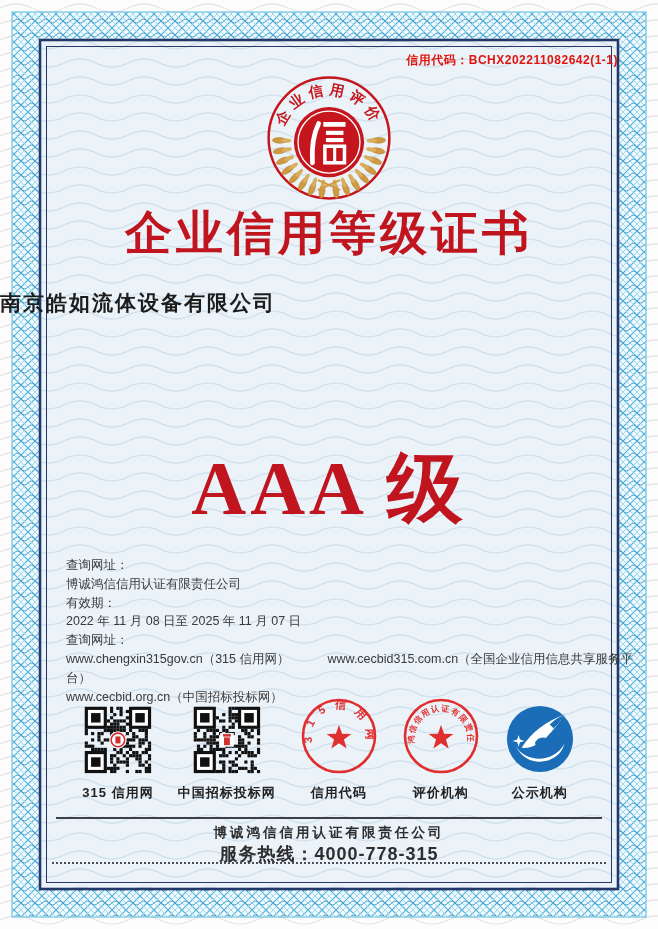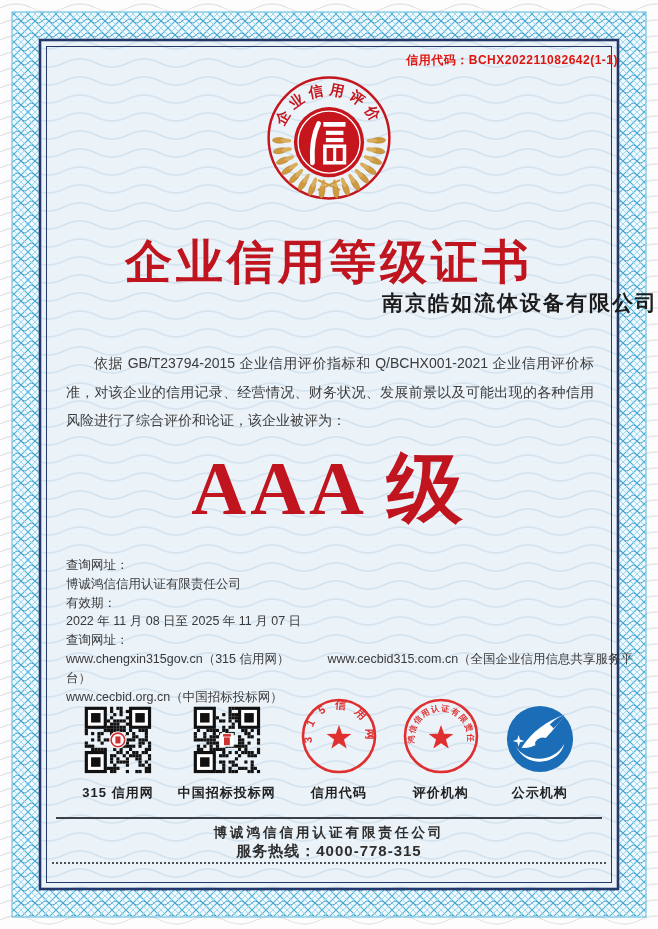--- a/index.html
+++ b/index.html
@@ -13,24 +13,23 @@
 
   .credit-code{
     top:52px;right:40px;font-size:12px;font-weight:bold;color:#e0140e;
     letter-spacing:0.5px;
   }
   .emblem{left:50%;top:74px;transform:translateX(-50%);}
   .title{
     left:0;right:0;top:202px;text-align:center;color:#c0141e;
     font-size:47px;font-weight:900;letter-spacing:4px;
     font-family:"Liberation Serif","DejaVu Serif",serif;
-    margin-top:29px;
   }
   .company{
-    left:0;right:0;top:289px;text-align:right;color:#1c1c1c;
+    left:0;right:0;top:289px;text-align:left;color:#1c1c1c;
     font-size:21px;font-weight:bold;letter-spacing:2px;
   }
   .body-text{
     left:66px;top:349px;width:528px;font-size:14px;line-height:28.5px;
     color:#3c3c3c;text-align:justify;text-indent:2em;font-weight:500;
   }
   .rating{
     left:0;right:0;top:438px;text-align:center;color:#c0141e;
     font-size:76px;font-weight:bold;letter-spacing:4px;
     font-family:"Liberation Serif","DejaVu Serif",serif;
@@ -40,21 +39,21 @@
   }
   .info .u1{margin-right:38px;margin-top:6px;}
   .badge-row{
     left:47px;right:47px;top:697px;display:flex;justify-content:center;
     align-items:flex-end;gap:24px;
   }
   .badge{display:flex;flex-direction:column;align-items:center;}
   .badge .lbl{margin-top:9px;font-size:13px;font-weight:bold;color:#222;letter-spacing:1px;white-space:nowrap;text-align:center;}
   .divider-solid{left:56px;right:56px;top:817px;border-top:2px solid #3c4048;height:0;}
   .footer-company{left:0;right:0;top:824px;text-align:center;font-size:13.5px;font-weight:bold;color:#2e2e2e;letter-spacing:3px;}
-  .footer-hotline{left:0;right:0;top:842px;text-align:center;font-size:15px;font-weight:bold;color:#2e2e2e;letter-spacing:1px;}
+  .footer-hotline{left:0;right:0;top:842px;text-align:center;font-size:18px;font-weight:bold;color:#2e2e2e;letter-spacing:1px;}
   .divider-dotted{left:52px;right:52px;top:862px;border-top:2px dotted #4d5058;height:0;}
 </style>
 </head>
 <body>
 
 <div class="page">
 
   <svg class="bg-svg" width="658" height="929" viewBox="0 0 658 929">
     <defs>
       <pattern id="waveGray" width="64" height="16" patternUnits="userSpaceOnUse">
@@ -136,21 +135,20 @@
         <rect x="59" y="62" width="17" height="4" fill="#ffffff"></rect>
         <rect x="58" y="70" width="19" height="16" fill="none" stroke="#ffffff" stroke-width="3.4"></rect>
         <rect x="66" y="70" width="3" height="16" fill="#ffffff"></rect>
       </g>
     </svg>
 
     <div class="abs title">企业信用等级证书</div>
 
     <div class="abs company">南京皓如流体设备有限公司</div>
 
-    <div class="abs body-text">依据 GB/T23794-2015 企业信用评价指标和 Q/BCHX001-2021 企业信用评价标准，对该企业的信用记录、经营情况、财务状况、发展前景以及可能出现的各种信用风险进行了综合评价和论证，该企业被评为：</div>
 
     <div class="abs rating">AAA 级</div>
 
     <div class="abs info">
       <div>查询网址：</div>
       <div>博诚鸿信信用认证有限责任公司</div>
       <div>有效期：</div>
       <div>2022 年 11 月 08 日至 2025 年 11 月 07 日</div>
       <div>查询网址：</div>
       <div>

